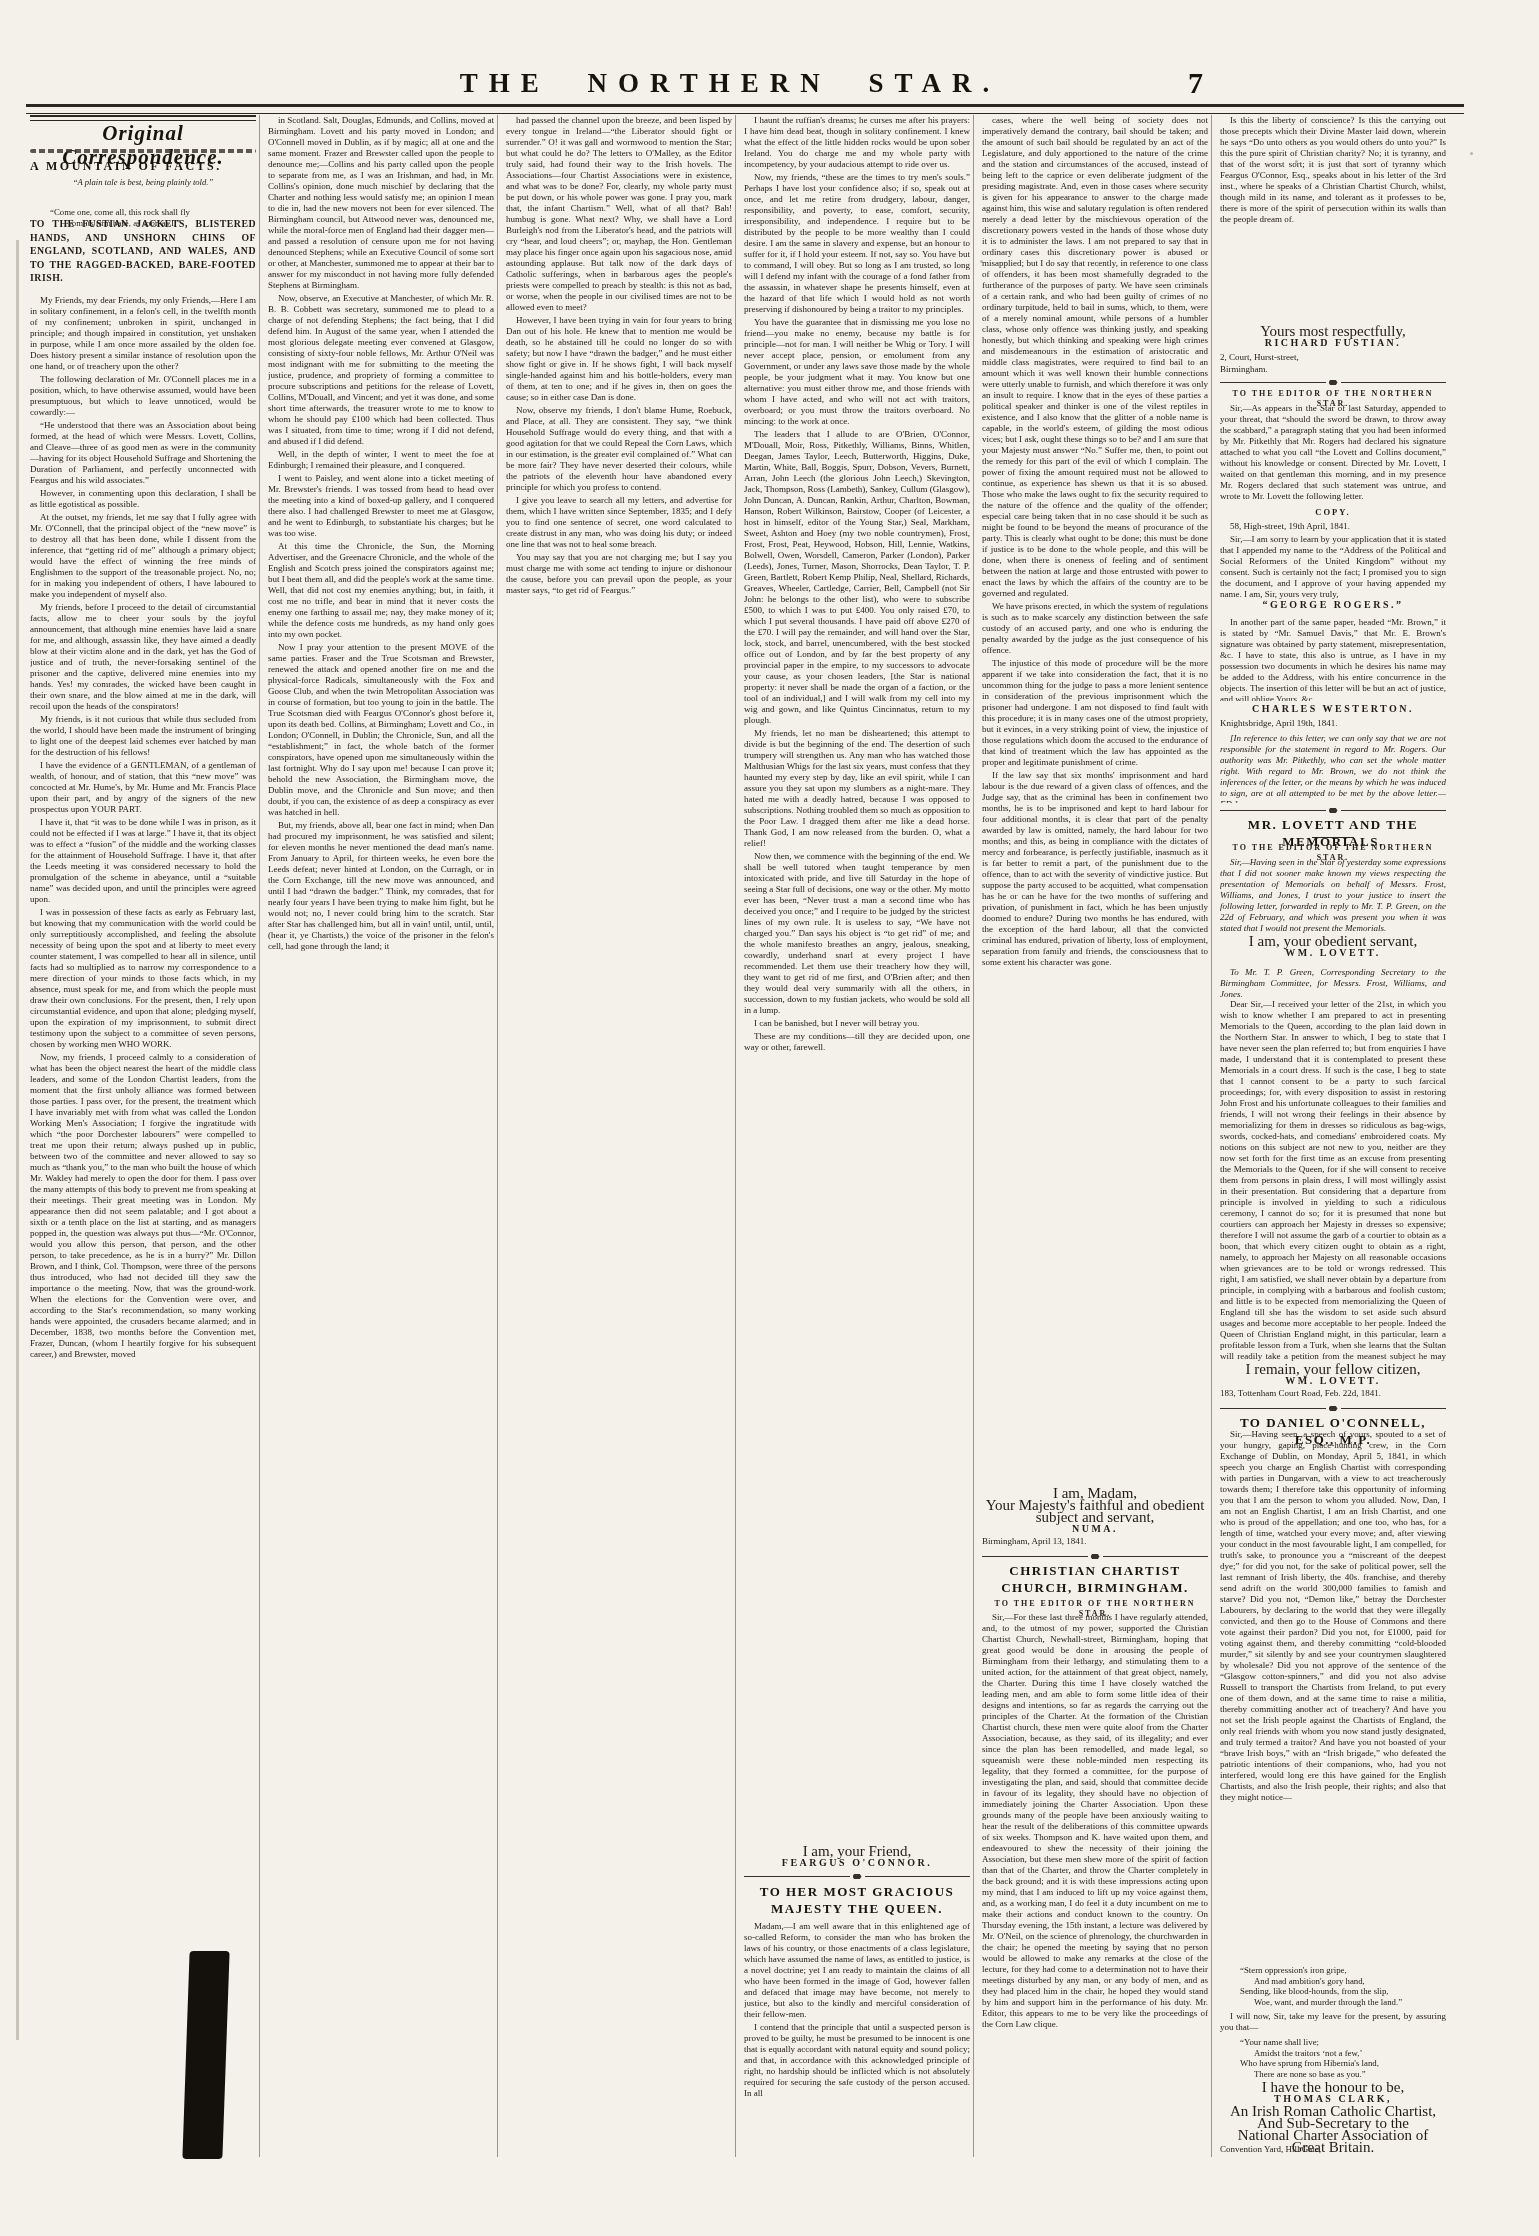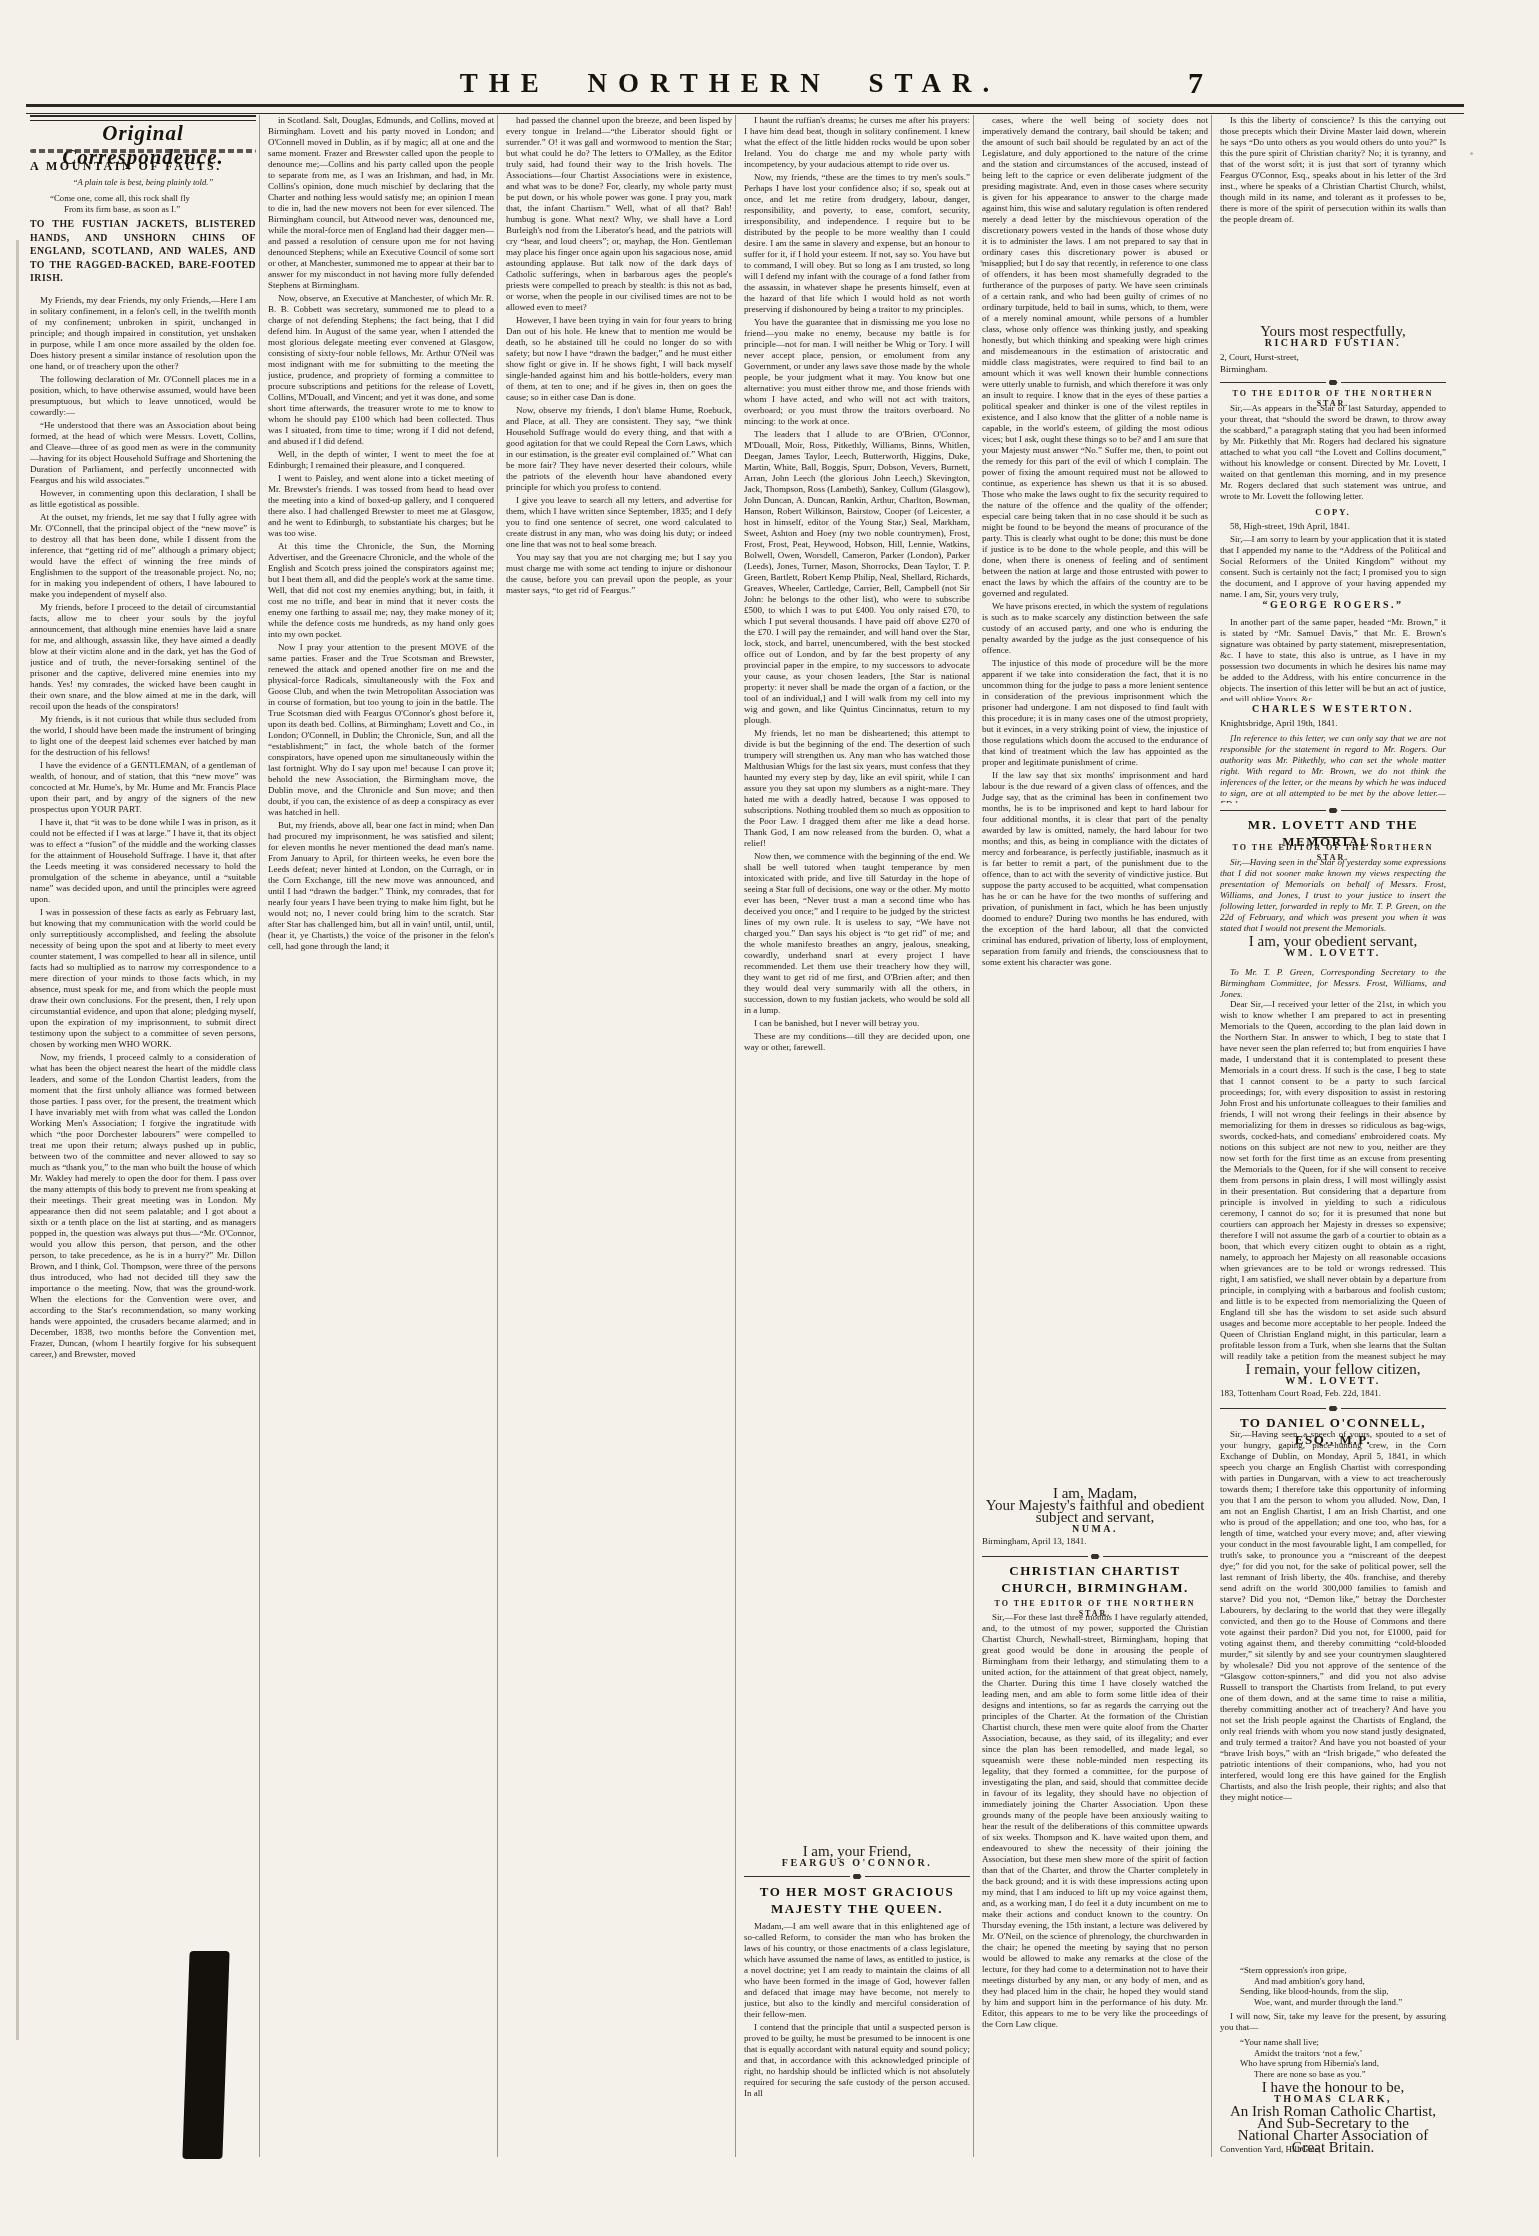--- a/index.html
+++ b/index.html
@@ -59,21 +59,21 @@
   <div class="gut" style="left:735px"></div>
   <div class="gut" style="left:973px"></div>
   <div class="gut" style="left:1211px"></div>
 
   <div class="col" style="left:30px">
       <div class="seg ocrule" style="top: 0px;"></div>
       <div class="seg blackletter" style="top: 6px;">Original Correspondence.</div>
       <div class="seg wavy" style="top: 34px;"></div>
       <div class="seg h2" style="top: 44px;">A MOUNTAIN OF FACTS.</div>
       <div class="seg quote" style="top: 62px;">“A plain tale is best, being plainly told.”</div>
-      <div class="seg verse" style="top: 78px;">
+      <div class="seg verse" style="top: 92px;">
         <div style="padding-left: 20px;">“Come one, come all, this rock shall fly</div>
         <div style="padding-left: 34px;">From its firm base, as soon as I.”</div>
       </div>
       <div class="seg ded" style="top: 102px;">TO THE FUSTIAN JACKETS, BLISTERED HANDS, AND UNSHORN CHINS OF ENGLAND, SCOTLAND, AND WALES, AND TO THE RAGGED-BACKED, BARE-FOOTED IRISH.</div>
       <div class="seg body" style="top: 180px; height: 1870px; overflow: hidden;">
         <p>My Friends, my dear Friends, my only Friends,—Here I am in solitary confinement, in a felon's cell, in the twelfth month of my confinement; unbroken in spirit, unchanged in principle; and though impaired in constitution, yet unshaken in purpose, while I am once more assailed by the olden foe. Does history present a similar instance of resolution upon the one hand, or of treachery upon the other?</p>
         <p>The following declaration of Mr. O'Connell places me in a position, which, to have otherwise assumed, would have been presumptuous, but which to leave unnoticed, would be cowardly:—</p>
         <p>“He understood that there was an Association about being formed, at the head of which were Messrs. Lovett, Collins, and Cleave—three of as good men as were in the community—having for its object Household Suffrage and Shortening the Duration of Parliament, and perfectly unconnected with Feargus and his wild associates.”</p>
         <p>However, in commenting upon this declaration, I shall be as little egotistical as possible.</p>
         <p>At the outset, my friends, let me say that I fully agree with Mr. O'Connell, that the principal object of the “new move” is to destroy all that has been done, while I dissent from the inference, that “getting rid of me” although a primary object; would have the effect of winning the free minds of Englishmen to the support of the treasonable project. No, no; for in making you independent of others, I have laboured to make you independent of myself also.</p>

